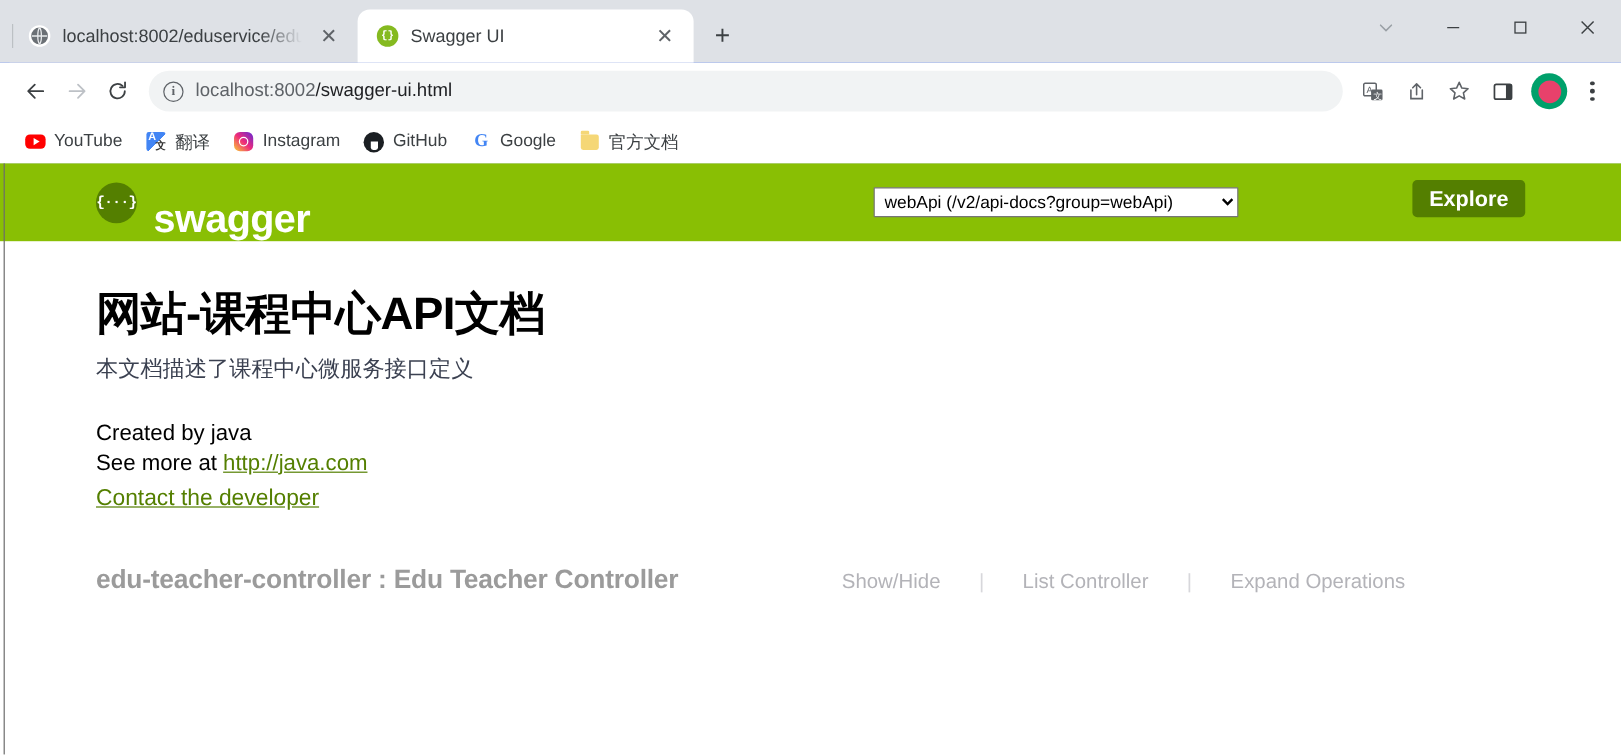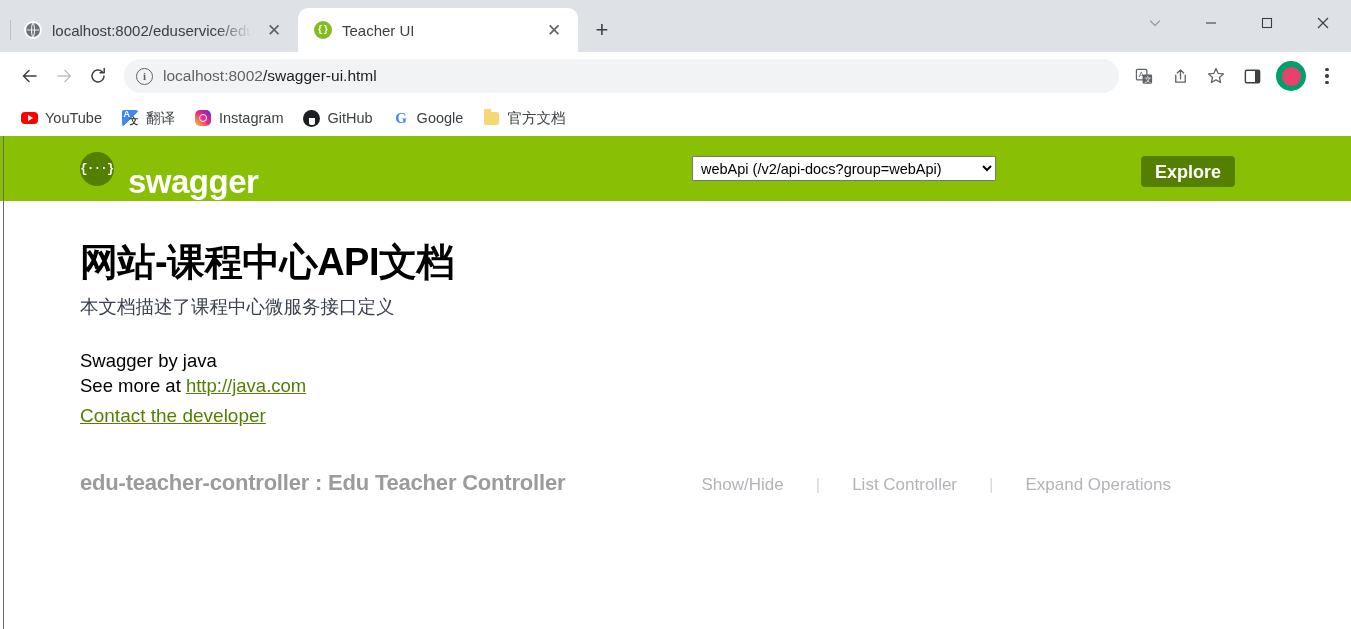--- a/index.html
+++ b/index.html
@@ -304,24 +304,24 @@
     color: #ffffff;
     font-size: 33px;
     font-weight: 700;
     letter-spacing: -0.5px;
     line-height: 1;
     margin-top: 26px;
   }
 
   .header-right {
     position: absolute;
-    left: 692px;
+    left: 728px;
     right: 0;
     display: flex;
-    align-items: flex-start;
+    align-items: flex-end;
   }
   .api-select {
     width: 304px;
     height: 25px;
     font-size: 14.5px;
     font-family: "Liberation Sans", sans-serif;
     color: #000000;
     background: #ffffff;
     border: 1px solid #767676;
     border-radius: 1px;
@@ -423,21 +423,21 @@
         </svg>
       </span>
       <span class="tab-title">localhost:8002/eduservice/edu</span>
       <span class="tab-close">✕</span>
     </div>
 
     <div class="tab active">
       <span class="tab-favicon fav-swagger">
         <span>{}</span>
       </span>
-      <span class="tab-title">Teacher UI</span>
+      <span class="tab-title">Swagger UI</span>
       <span class="tab-close">✕</span>
     </div>
 
     <div class="newtab-btn">+</div>
 
     <div class="win-controls">
       <div class="win-btn">
         <svg width="14" height="14" viewBox="0 0 14 14">
             <path d="M2.5 5l4.5 4.5L11.5 5" stroke="#9aa0a6" stroke-width="1.3" fill="none" stroke-linecap="round"></path>
           </svg>
@@ -576,21 +576,21 @@
         </select>
         <button class="explore-btn">Explore</button>
       </div>
     </div>
 
     <div class="content">
       <h1 class="api-title">网站-课程中心API文档</h1>
       <div class="api-desc">本文档描述了课程中心微服务接口定义</div>
 
       <div class="meta-block">
-        <div>Swagger by java</div>
+        <div>Created by java</div>
         <div><span>See more at </span><a href="#">http://java.com</a></div>
         <a class="contact-line" href="#">Contact the developer</a>
       </div>
 
       <div class="resource-row">
         <div class="resource-name">edu-teacher-controller : Edu Teacher Controller</div>
         <div class="resource-ops">
           <a href="#">Show/Hide</a>
           <span class="sep">|</span>
           <a href="#">List Controller</a>

